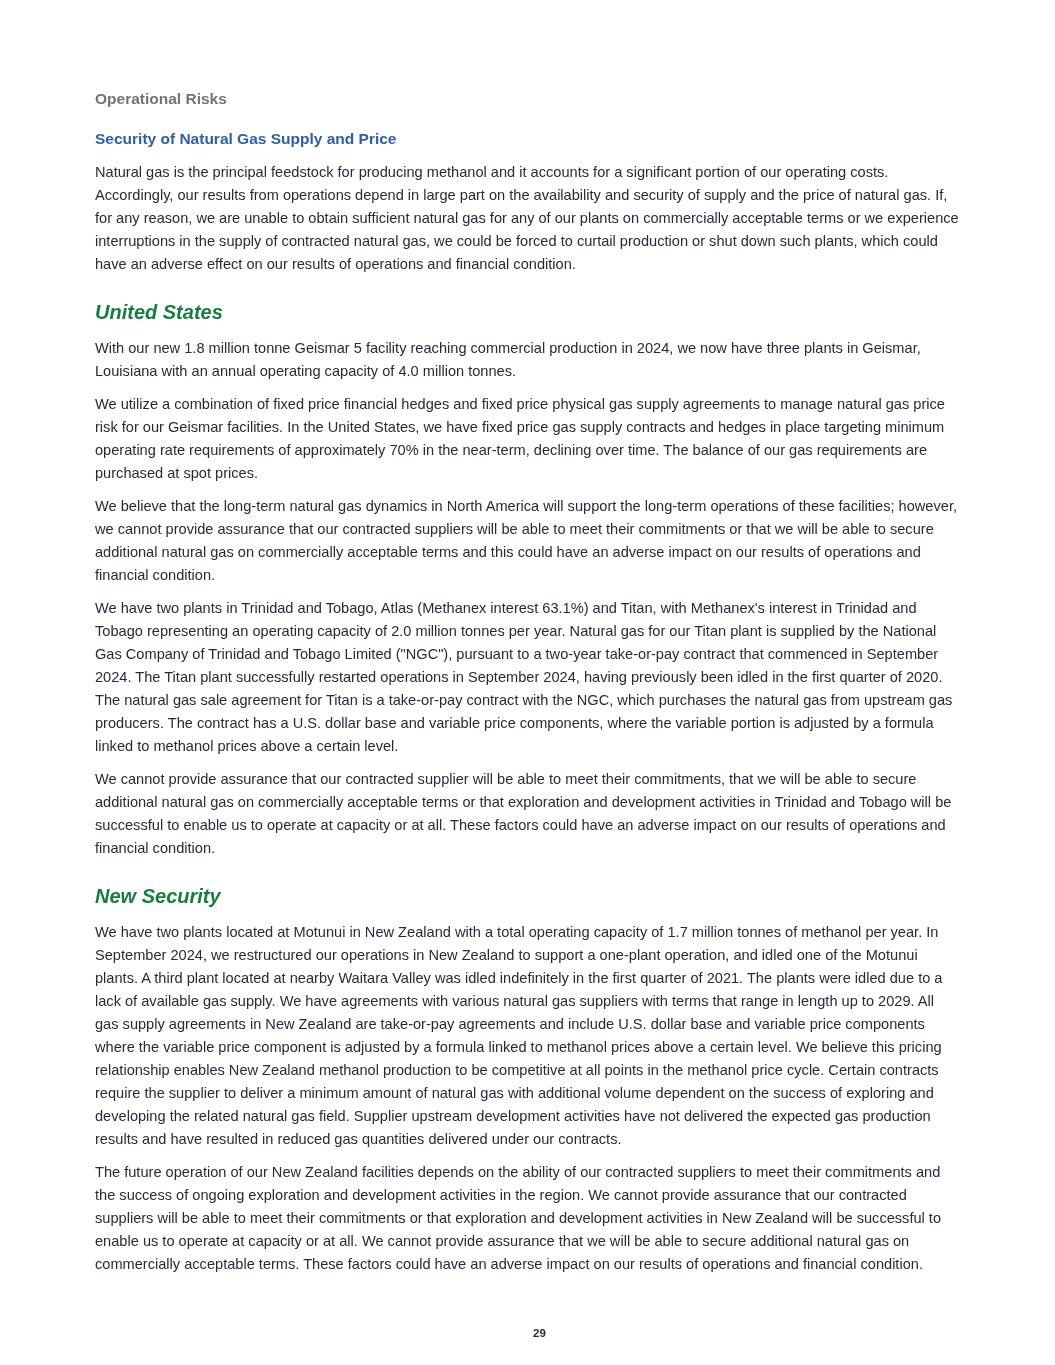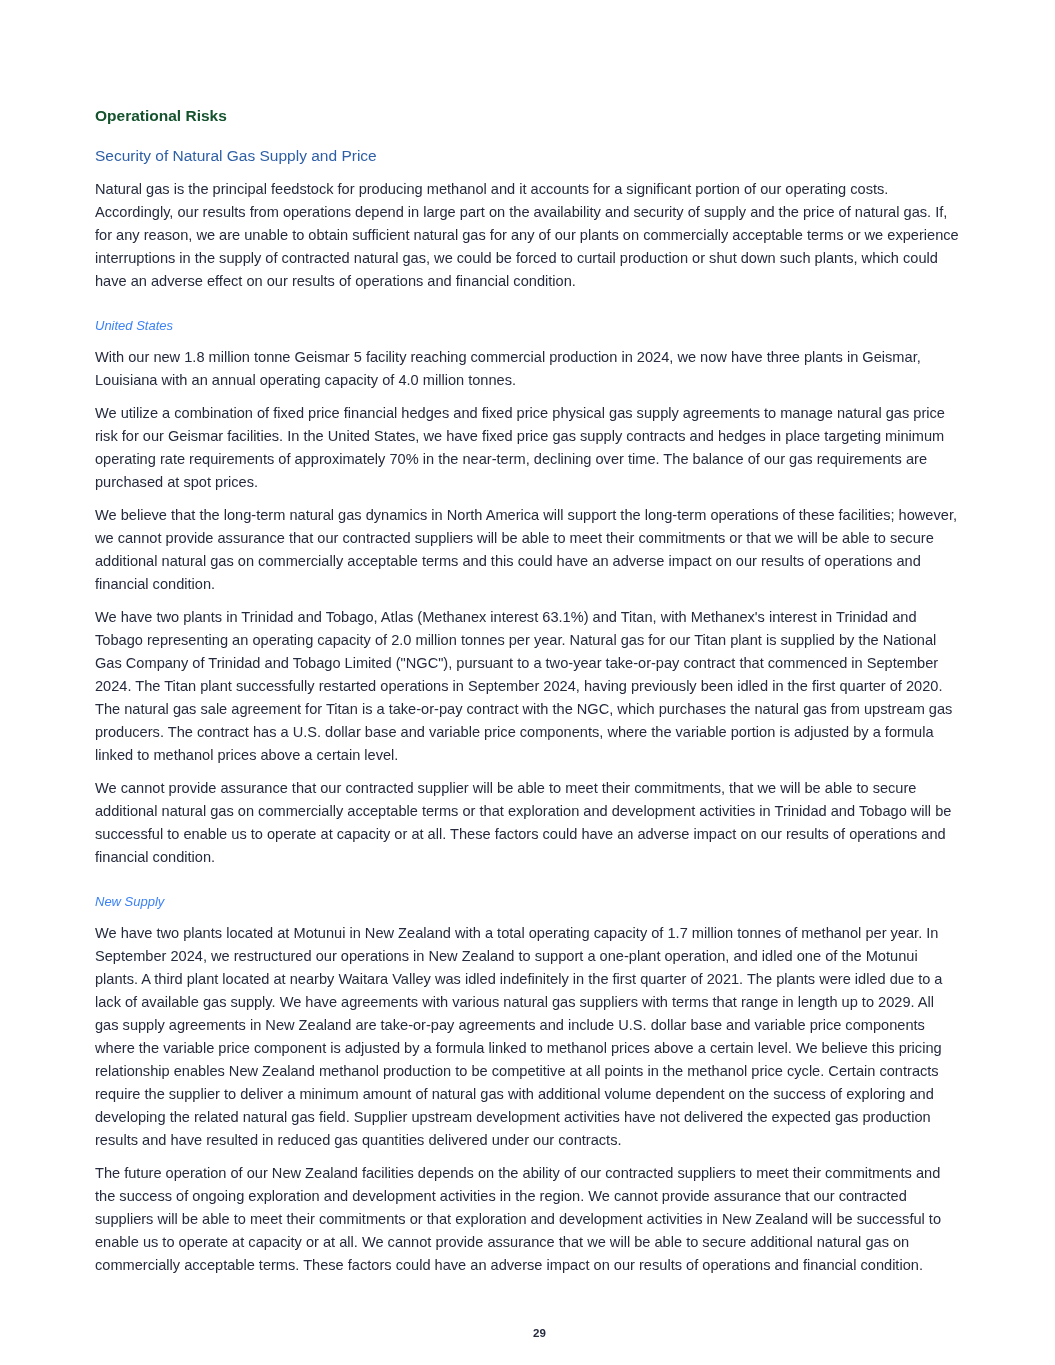--- a/index.html
+++ b/index.html
@@ -15,34 +15,34 @@
     font-family: "Liberation Sans", sans-serif;
     color: #252b3d;
   }
   .page {
     box-sizing: border-box;
     padding: 90px 95px 0 95px;
   }
   .section-heading {
     font-size: 15.5px;
     font-weight: bold;
-    color: #14532d;
-    margin: 17px 0 22px 0;
+    color: #737373;
+    margin: 0 0 22px 0;
   }
   .subsection-heading {
     font-size: 15.5px;
-    font-weight: normal;
+    font-weight: bold;
     color: #2e5fa6;
     margin: 0 0 13px 0;
   }
   .region-heading {
-    font-size: 13px;
-    font-weight: normal;
+    font-size: 20px;
+    font-weight: bold;
     font-style: italic;
-    color: #3b82f6;
+    color: #15803d;
     margin: 25px 0 13px 0;
   }
   .para {
     font-size: 14.6px;
     line-height: 23px;
     margin: 0 0 10px 0;
     text-align: left;
     color: #252b3d;
   }
   .page-number {
@@ -70,20 +70,20 @@
   <div class="region-heading">United States</div>
 
   <p class="para">With our new 1.8 million tonne Geismar 5 facility reaching commercial production in 2024, we now have three plants in Geismar, Louisiana with an annual operating capacity of 4.0 million tonnes.</p>
   <p class="para">We utilize a combination of fixed price financial hedges and fixed price physical gas supply agreements to manage natural gas price risk for our Geismar facilities. In the United States, we have fixed price gas supply contracts and hedges in place targeting minimum operating rate requirements of approximately 70% in the near-term, declining over time. The balance of our gas requirements are purchased at spot prices.</p>
   <p class="para">We believe that the long-term natural gas dynamics in North America will support the long-term operations of these facilities; however, we cannot provide assurance that our contracted suppliers will be able to meet their commitments or that we will be able to secure additional natural gas on commercially acceptable terms and this could have an adverse impact on our results of operations and financial condition.</p>
 
 
   <p class="para">We have two plants in Trinidad and Tobago, Atlas (Methanex interest 63.1%) and Titan, with Methanex's interest in Trinidad and Tobago representing an operating capacity of 2.0 million tonnes per year. Natural gas for our Titan plant is supplied by the National Gas Company of Trinidad and Tobago Limited ("NGC"), pursuant to a two-year take-or-pay contract that commenced in September 2024. The Titan plant successfully restarted operations in September 2024, having previously been idled in the first quarter of 2020. The natural gas sale agreement for Titan is a take-or-pay contract with the NGC, which purchases the natural gas from upstream gas producers. The contract has a U.S. dollar base and variable price components, where the variable portion is adjusted by a formula linked to methanol prices above a certain level.</p>
   <p class="para">We cannot provide assurance that our contracted supplier will be able to meet their commitments, that we will be able to secure additional natural gas on commercially acceptable terms or that exploration and development activities in Trinidad and Tobago will be successful to enable us to operate at capacity or at all. These factors could have an adverse impact on our results of operations and financial condition.</p>
 
-  <div class="region-heading">New Supply</div>
+  <div class="region-heading">New Security</div>
 
   <p class="para">We have two plants located at Motunui in New Zealand with a total operating capacity of 1.7 million tonnes of methanol per year. In September 2024, we restructured our operations in New Zealand to support a one-plant operation, and idled one of the Motunui plants. A third plant located at nearby Waitara Valley was idled indefinitely in the first quarter of 2021. The plants were idled due to a lack of available gas supply. We have agreements with various natural gas suppliers with terms that range in length up to 2029. All gas supply agreements in New Zealand are take-or-pay agreements and include U.S. dollar base and variable price components where the variable price component is adjusted by a formula linked to methanol prices above a certain level. We believe this pricing relationship enables New Zealand methanol production to be competitive at all points in the methanol price cycle. Certain contracts require the supplier to deliver a minimum amount of natural gas with additional volume dependent on the success of exploring and developing the related natural gas field. Supplier upstream development activities have not delivered the expected gas production results and have resulted in reduced gas quantities delivered under our contracts.</p>
   <p class="para">The future operation of our New Zealand facilities depends on the ability of our contracted suppliers to meet their commitments and the success of ongoing exploration and development activities in the region. We cannot provide assurance that our contracted suppliers will be able to meet their commitments or that exploration and development activities in New Zealand will be successful to enable us to operate at capacity or at all. We cannot provide assurance that we will be able to secure additional natural gas on commercially acceptable terms. These factors could have an adverse impact on our results of operations and financial condition.</p>
 
 </div>
 
 <div class="page-number">29</div>
 
 </body></html>

